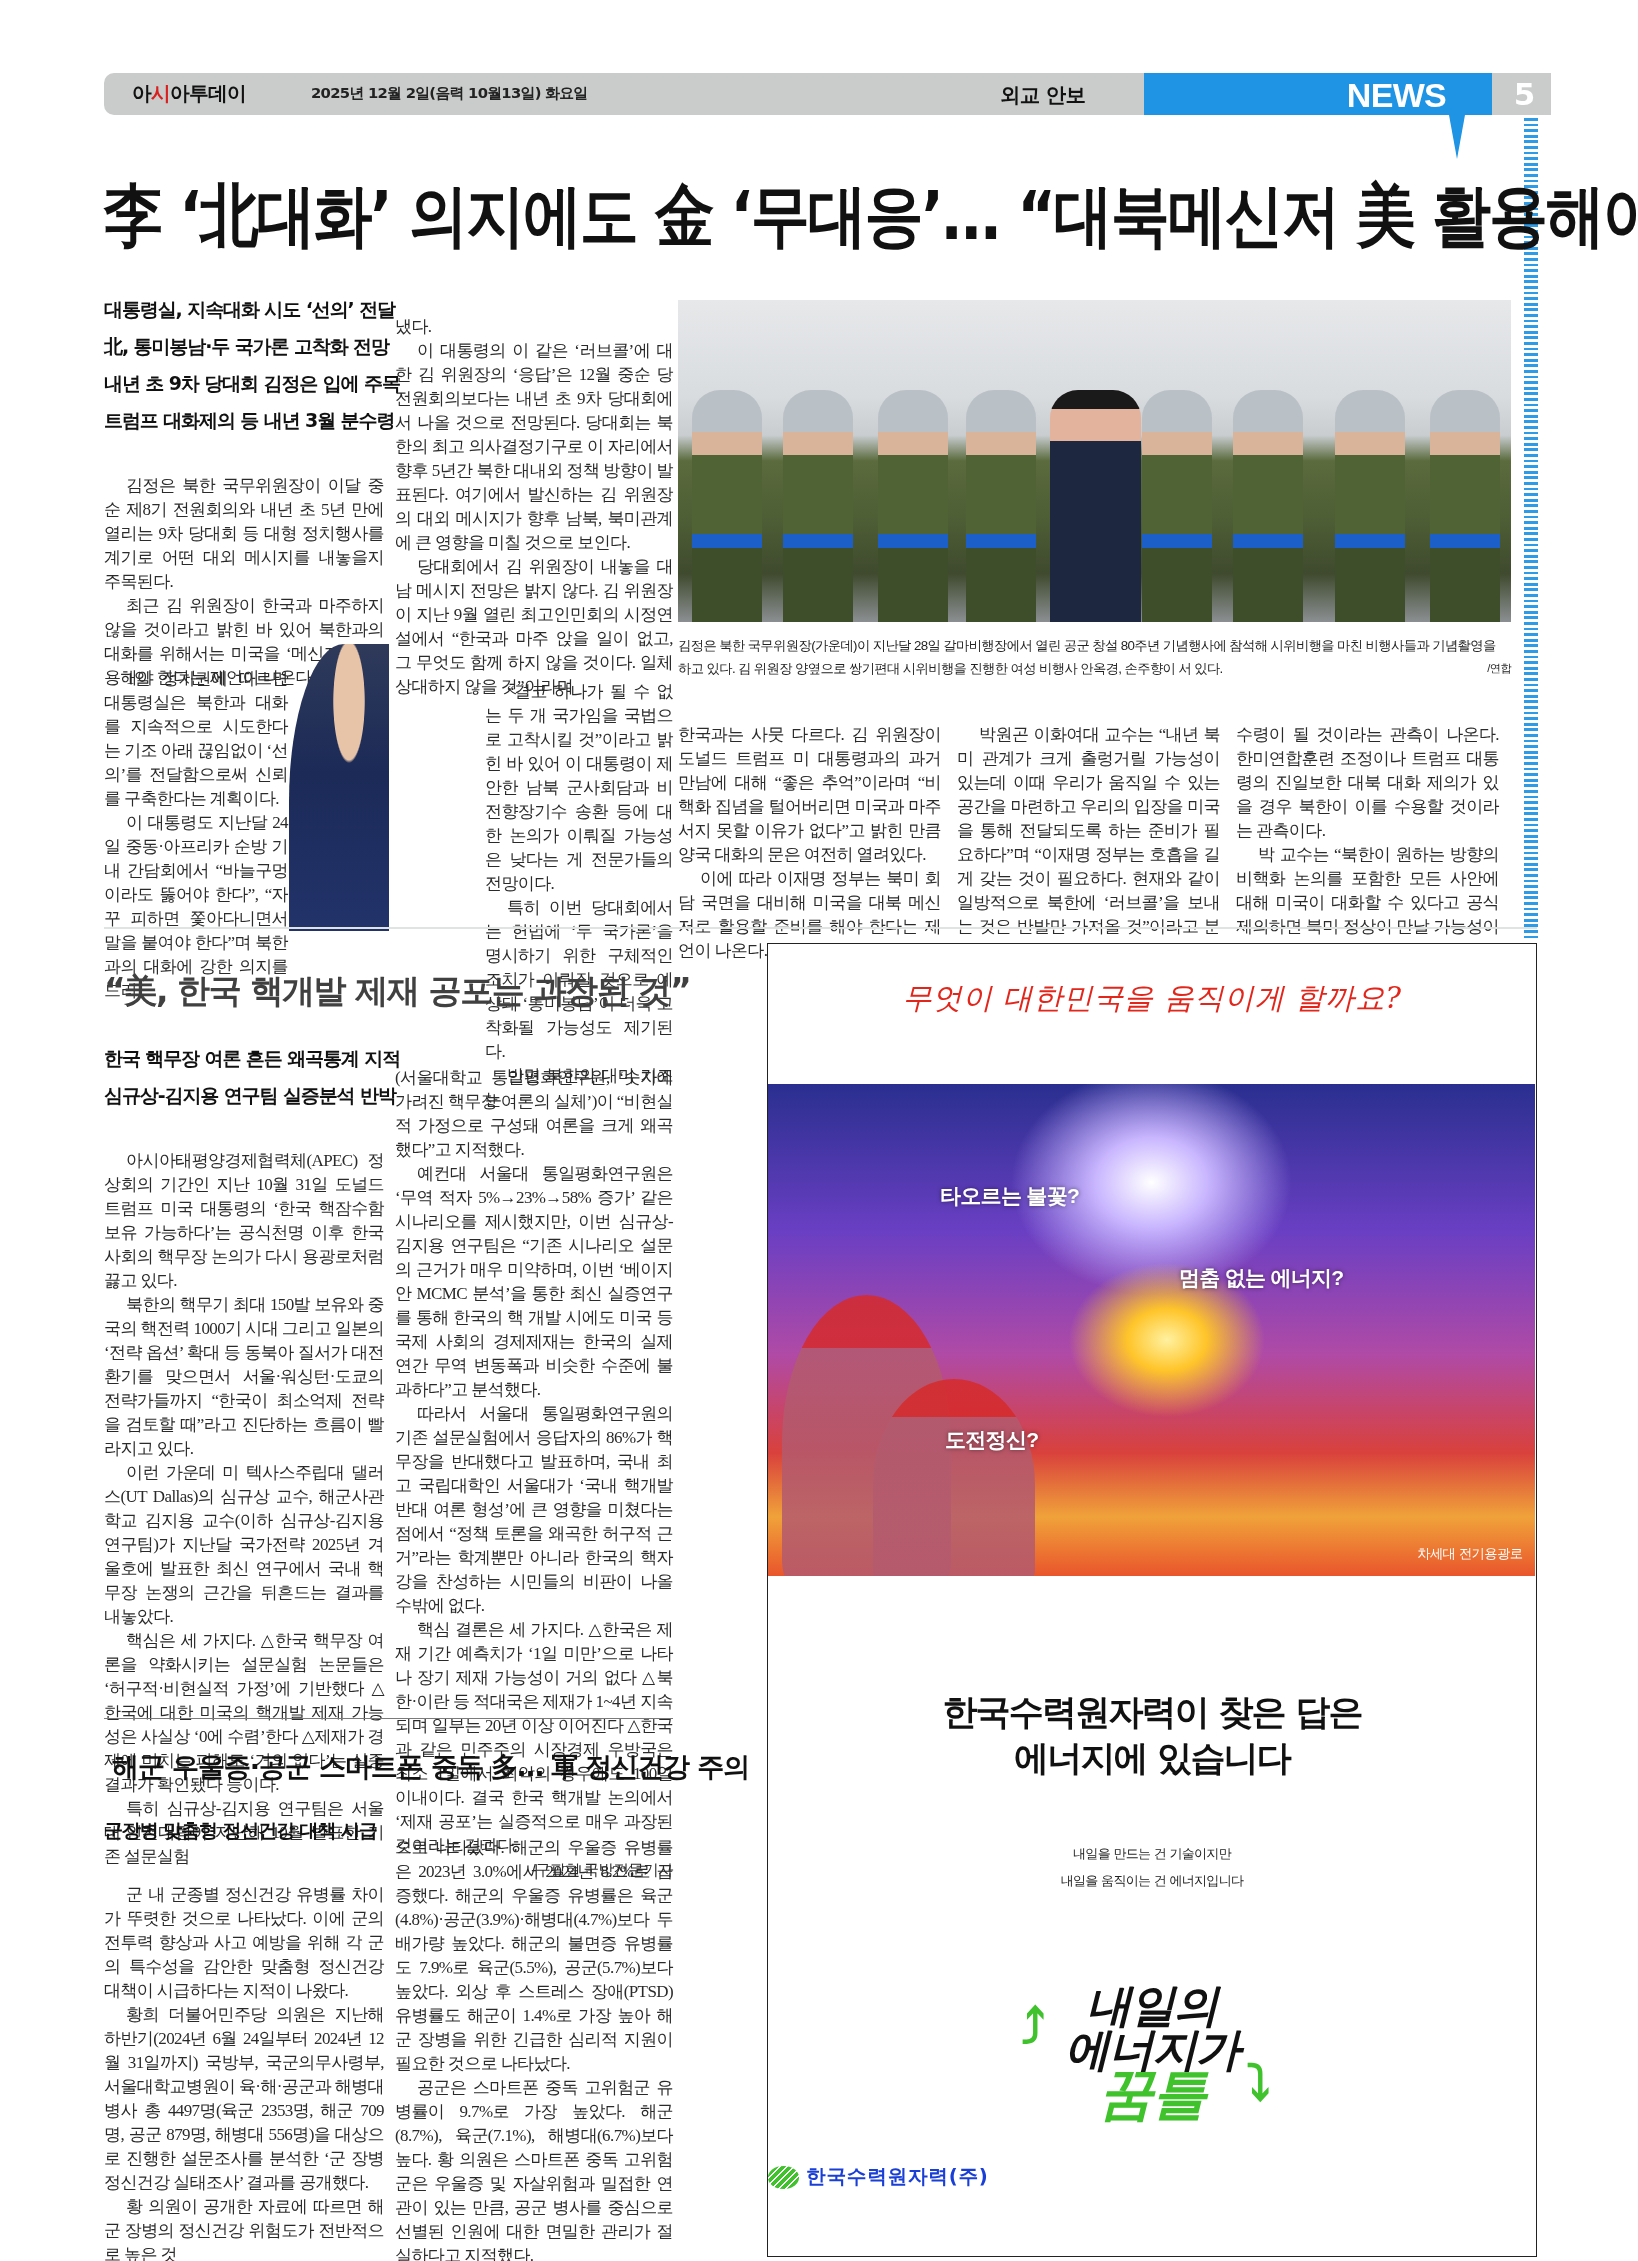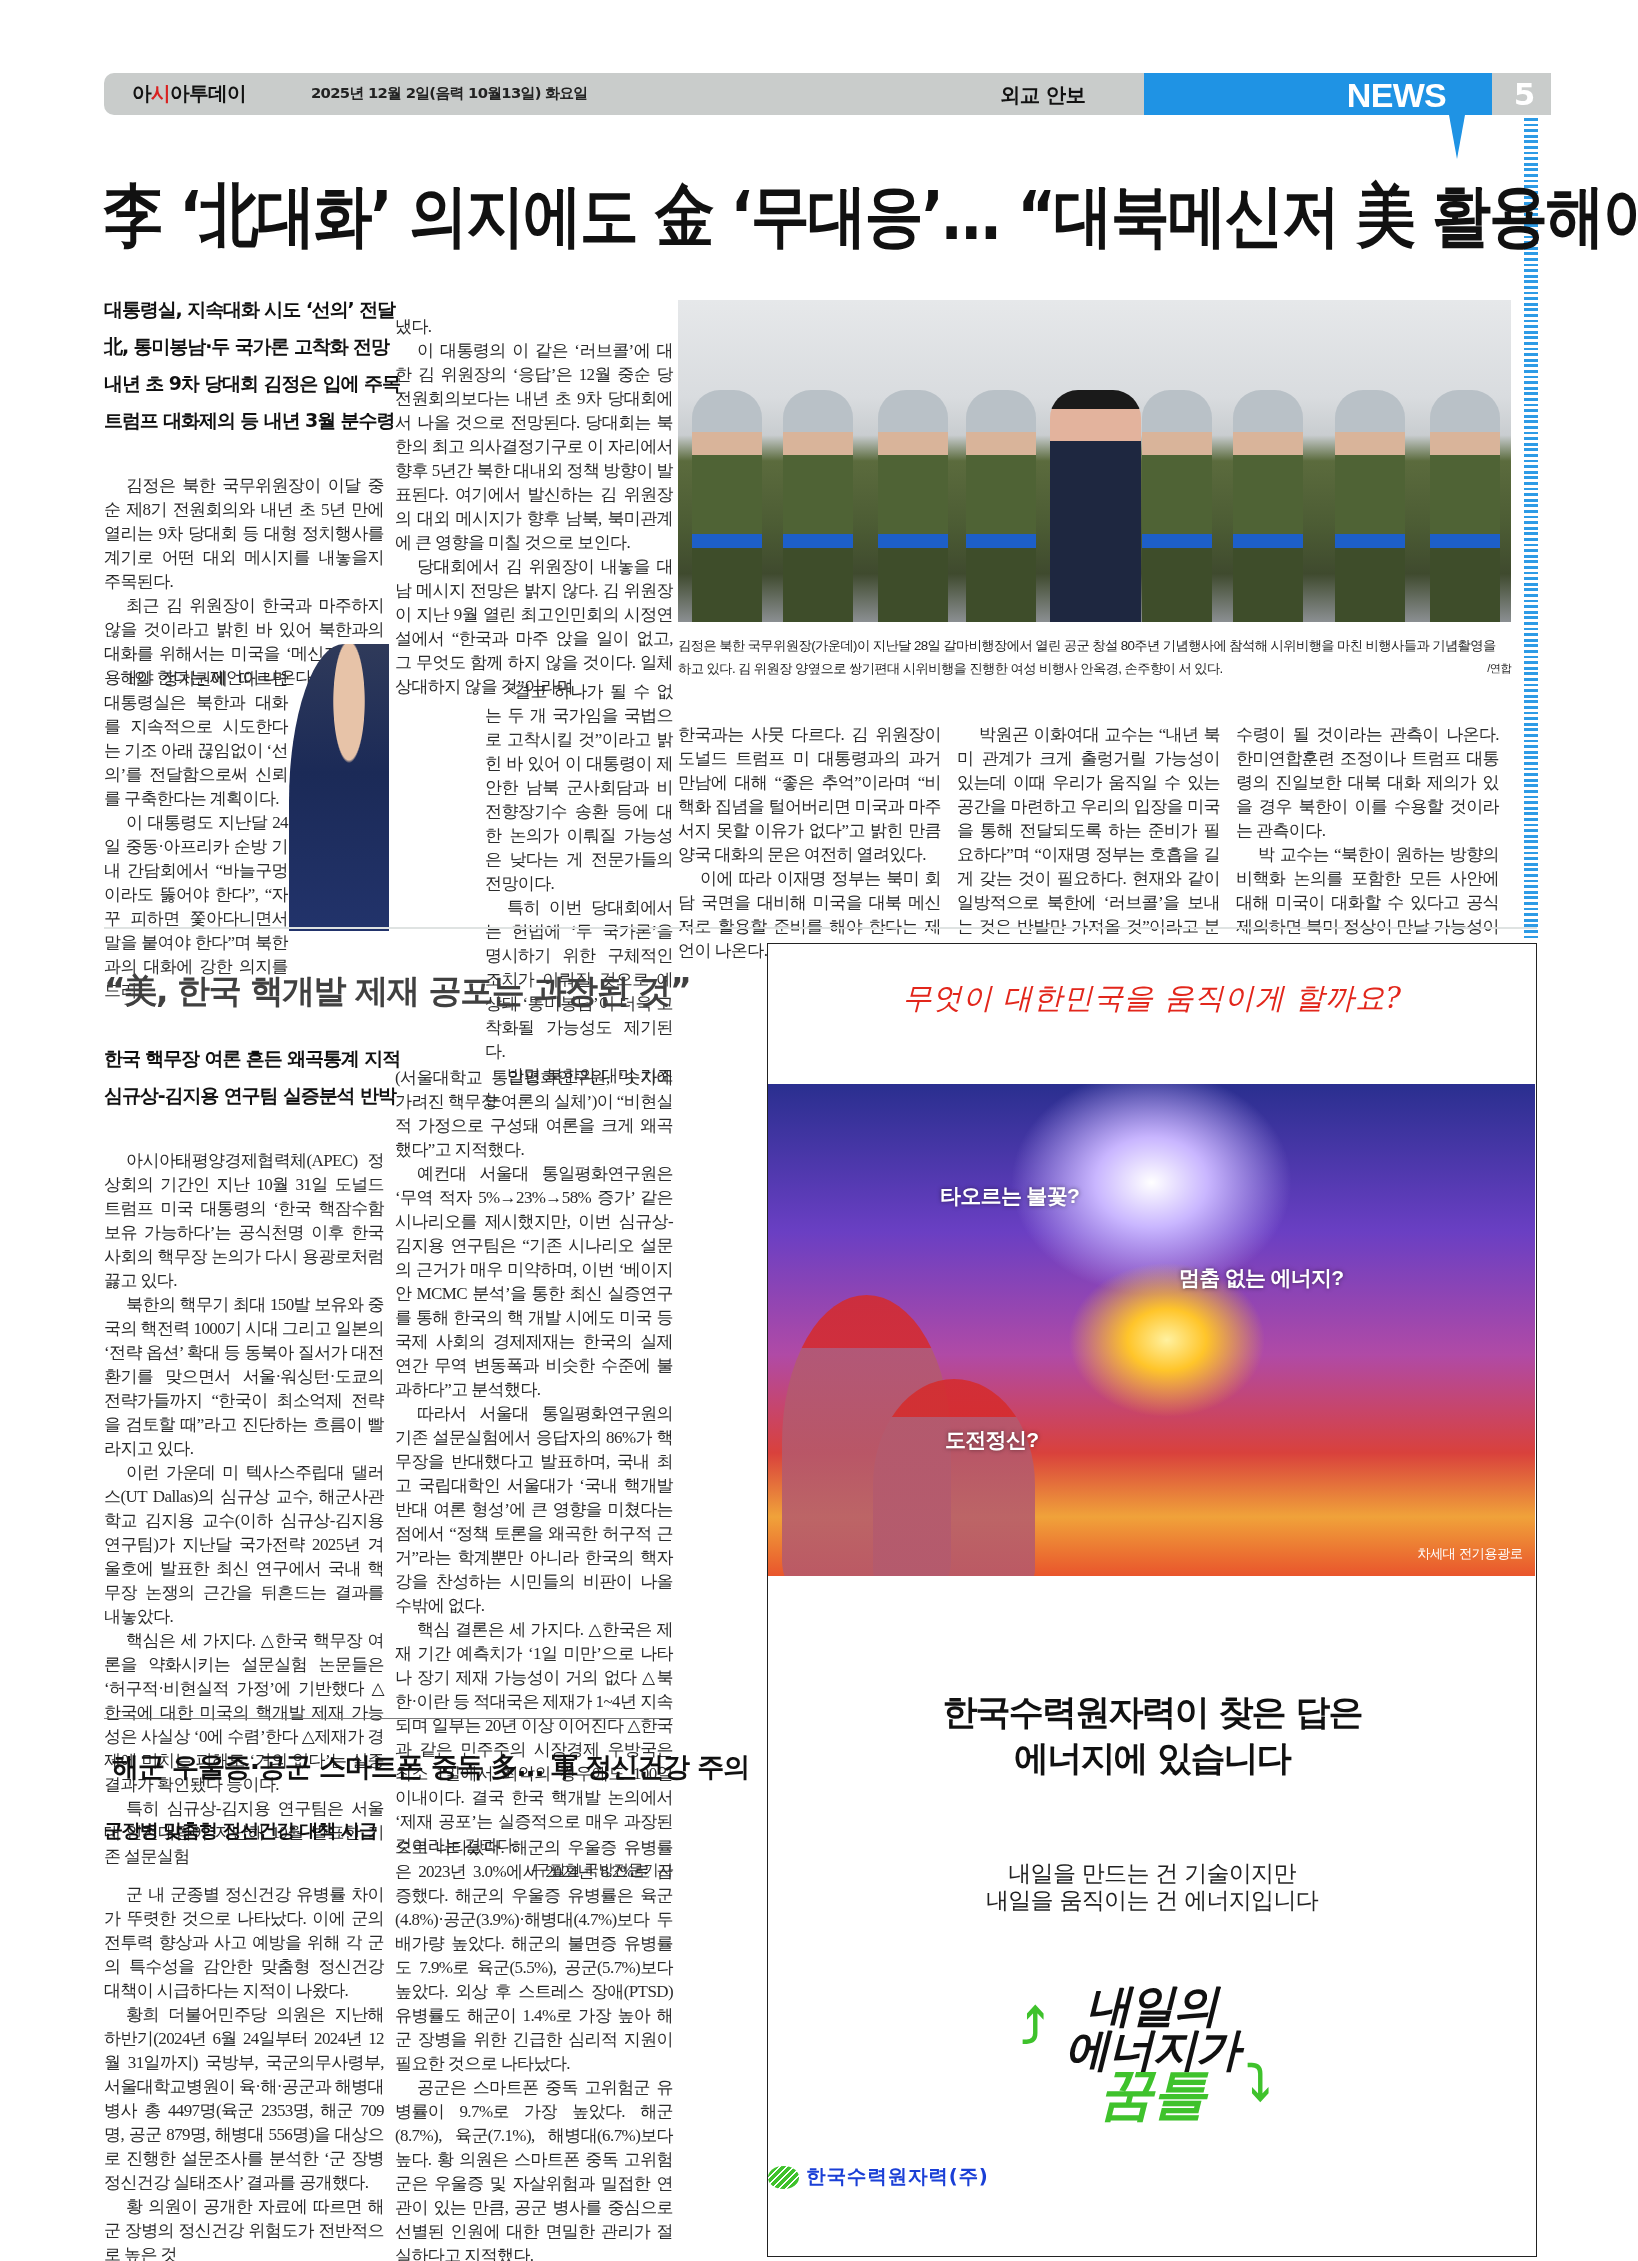--- a/index.html
+++ b/index.html
@@ -52,21 +52,21 @@
   .ad-photo { left: 0; top: 140px; width: 767px; height: 492px; overflow: hidden;
     background:
       radial-gradient(ellipse 98px 77px at 52% 52%, #fff1a0 0%, #ffc52a 40%, rgba(255,140,30,0) 100%),
       radial-gradient(ellipse 140px 112px at 50% 20%, #ffffff 0%, #c9b6ff 40%, rgba(120,80,220,0) 100%),
       linear-gradient(180deg, #2a2f8f 0%, #6a3fc3 30%, #b04aa6 55%, #d9413c 75%, #f0a23a 88%, #e9552c 100%); }
   .ad-photo .worker { position: absolute; border-radius: 50% 50% 10% 10%; background: linear-gradient(180deg, #d62a2a 0 18%, #b35a6e 18% 100%); opacity: 0.85; }
   .ad-q { font-family: Liberation Sans, sans-serif; font-weight: bold; font-size: 21px; color: #fff; text-shadow: 0 0 4.2px rgba(0,0,0,0.5); letter-spacing: -0.7px; white-space: nowrap; }
   .ad-credit { right: 12.6px; bottom: 12.6px; font-size: 13.3px; color: #fff; letter-spacing: -0.6px; }
   .ad-line1 { left: 0; width: 100%; top: 692px; text-align: center; font-size: 24px; font-weight: bold; letter-spacing: -1.1px; color: #111; }
   .ad-main { left: 0; width: 100%; top: 745px; text-align: center; font-size: 35px; font-weight: bold; letter-spacing: -1.8px; line-height: 46px; color: #111; }
-  .ad-sub { left: 0; width: 100%; top: 916px; text-align: center; font-size: 23px; letter-spacing: -0.7px; line-height: 27px; color: #222; }
+  .ad-sub { left: 0; width: 100%; top: 896px; text-align: center; font-size: 13px; letter-spacing: -0.7px; line-height: 27px; color: #222; }
   .ad-slogan { left: 0; width: 100%; top: 1040px; text-align: center; font-family: "Liberation Sans", sans-serif; font-weight: bold; font-style: italic; line-height: 44px; letter-spacing: -1.4px; }
   .ad-slogan .k { font-size: 45px; color: #111; display: block; }
   .ad-slogan .g { font-size: 55px; color: #3fc22c; display: block; }
   .arrow { font-size: 49px; color: #3fc22c; font-style: normal; }
   .ad-brand { left: 0; width: 100%; top: 1219px; text-align: left; font-size: 19.7px; font-weight: bold; color: #1a3fd6; letter-spacing: 0.7px; white-space: nowrap; }
   .ad-brand .logo { display: inline-block; width: 31px; height: 22.5px; border-radius: 50%; background: repeating-linear-gradient(135deg, #3fc22c 0 3.5px, #ffffff 3.5px 4.9px); vertical-align: middle; margin-right: 7px; }
 </style>
 </head>
 <body>
 

